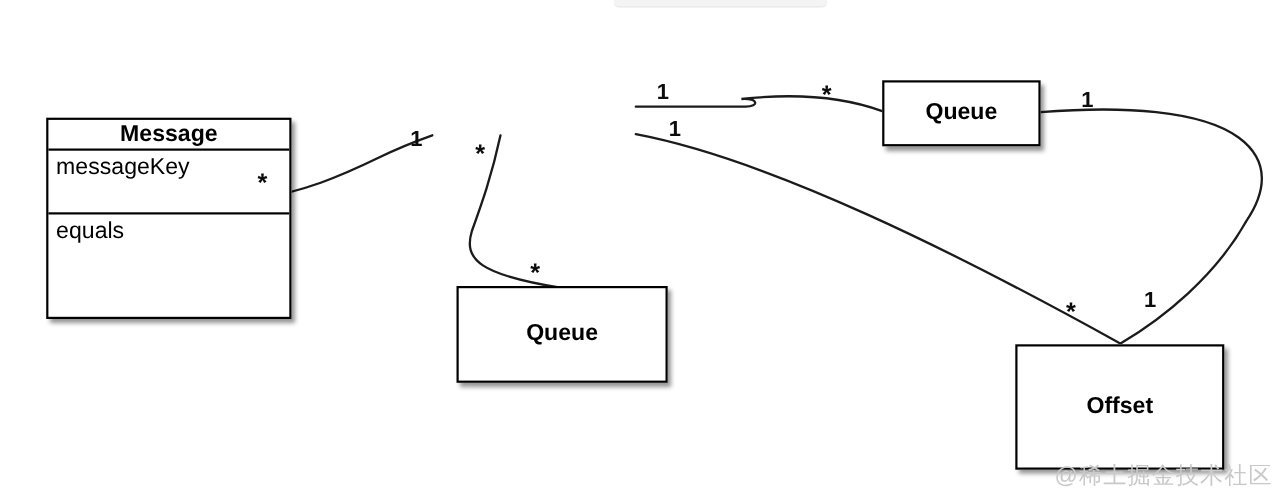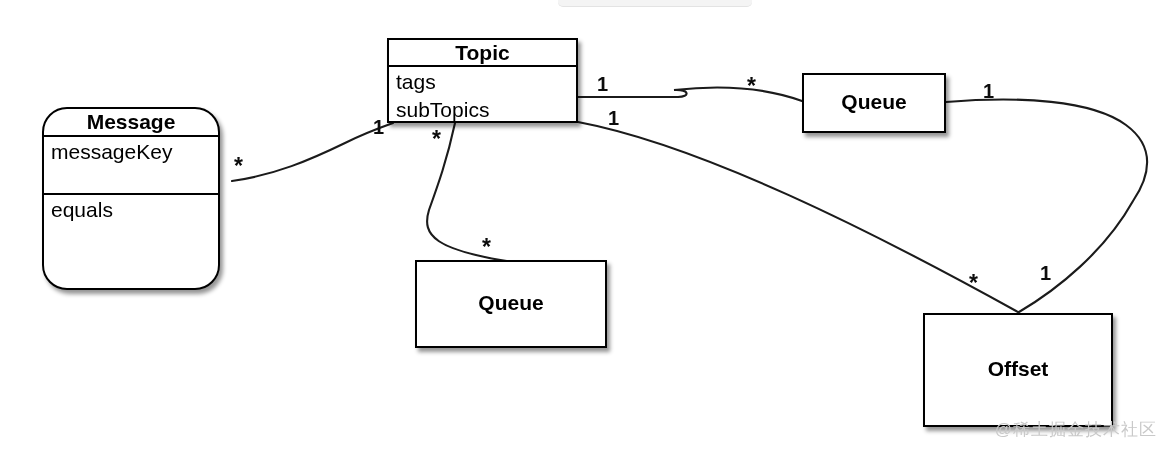--- a/index.html
+++ b/index.html
@@ -84,57 +84,50 @@
     color: #0c0c0c;
     font-weight: bold;
     line-height: 1;
   }
   .mult.one { font-size: 20px; }
   .mult.star { font-size: 23px; }
   .watermark {
     position: absolute;
     right: 4px;
     top: 418px;
-    font-size: 17px;
+    font-size: 21px;
     color: #c9c9c9;
     letter-spacing: 1px;
   }
 </style>
 </head>
 <body>
 
 <div class="stage">
 
   <div class="tab-remnant"></div>
 
   <svg class="wires" viewBox="0 0 1161 451">
     <path d="M 232,181 C 275,175 310,160 345,143 C 365,133 379,128 393,123"></path>
     <path d="M 578,97 L 678,97 C 690,97 690,89 674,90 C 710,86 758,85 802,101"></path>
     <path d="M 455,123 C 447,160 438,185 429,210 C 421,236 436,250 512,262"></path>
     <path d="M 578,122 C 700,145 870,230 1018,312"></path>
     <path d="M 946,102 C 1020,96 1092,100 1126,125 C 1156,147 1150,176 1133,201 C 1105,251 1058,289 1019,312"></path>
   </svg>
 
-  <div class="uml-box compartments" style="left:42px; top:107px; width:178px; height:183px;border-radius:25px;">
+  <div class="uml-box compartments" style="left:42px; top:107px; width:223px; height:183px;">
     <div class="uml-title" style="height:28px;">Message</div>
     <div class="uml-rows sep" style="height:58px;">
       <div class="uml-row">messageKey</div>
     </div>
     <div class="uml-rows">
       <div class="uml-row">equals</div>
     </div>
   </div>
 
-  <div class="uml-box compartments" style="left:387px; top:38px; width:191px; height:85px;">
-    <div class="uml-title" style="height:27px;">Topic</div>
-    <div class="uml-rows">
-      <div class="uml-row">tags</div>
-      <div class="uml-row">subTopics</div>
-    </div>
-  </div>
 
   <div class="uml-box" style="left:802px; top:73px; width:144px; height:60px;">
     <div class="simple-title">Queue</div>
   </div>
 
   <div class="uml-box" style="left:415px; top:260px; width:192px; height:88px;">
     <div class="simple-title">Queue</div>
   </div>
 
   <div class="uml-box" style="left:923px; top:313px; width:190px; height:114px;">

